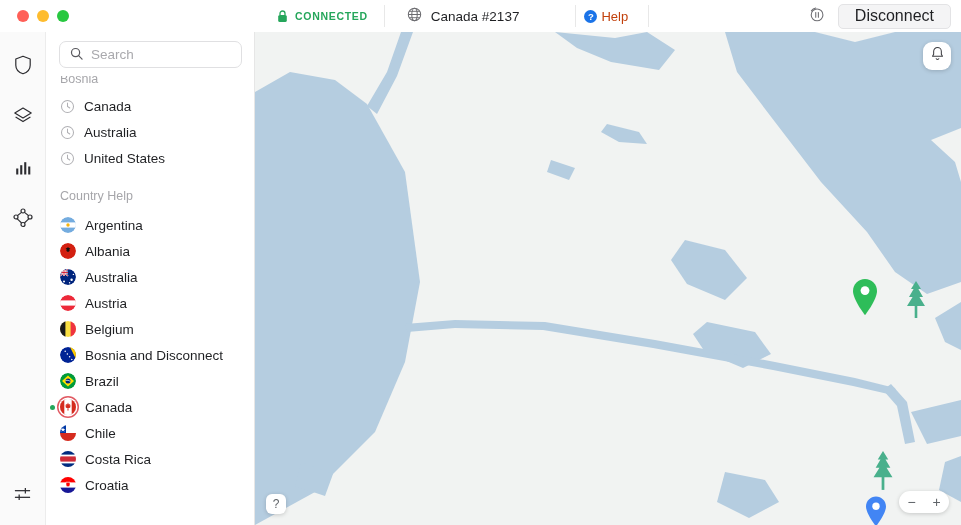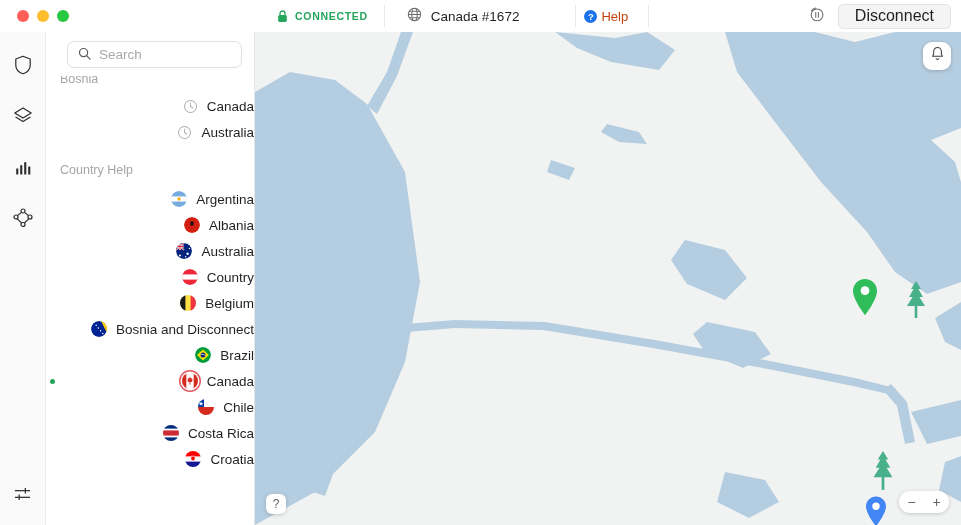--- a/index.html
+++ b/index.html
@@ -154,21 +154,21 @@
   .sidebar {
     width: 209px;
     flex: 0 0 209px;
     background: #ffffff;
     border-right: 1px solid #e6e6e6;
     position: relative;
     overflow: hidden;
   }
   .search-wrap {
     position: absolute;
-    top: 0; left: 12px; right: 0;
+    top: 0; left: 4px; right: 0;
     height: 44px;
     background: #ffffff;
     padding: 9px 12px 0 9px;
     z-index: 10;
   }
   .search-box {
     height: 27px;
     border: 1px solid #e0e0e2;
     border-radius: 7px;
     display: flex;
@@ -201,21 +201,20 @@
   }
   .section-label.country { padding-top: 18px; padding-bottom: 9px; }
 
   .row {
     height: 26px;
     display: flex;
     align-items: center;
     padding-left: 14px;
     gap: 9px;
     position: relative;
-    justify-content: flex-end;
   }
   .row-label {
     font-size: 13.5px;
     color: #1f2023;
     white-space: nowrap;
   }
   .clock-ico { width: 15px; height: 15px; flex: 0 0 15px; }
   .flag {
     width: 16px; height: 16px;
     flex: 0 0 16px;
@@ -312,21 +311,21 @@
       <div class="server-chip">
         <span>
           <svg width="15" height="15" viewBox="0 0 16 16">
             <circle cx="8" cy="8" r="6.6" fill="none" stroke="#6c6c70" stroke-width="1.1"></circle>
             <ellipse cx="8" cy="8" rx="2.9" ry="6.6" fill="none" stroke="#6c6c70" stroke-width="1.1"></ellipse>
             <line x1="1.5" y1="8" x2="14.5" y2="8" stroke="#6c6c70" stroke-width="1.1"></line>
             <line x1="2.4" y1="4.6" x2="13.6" y2="4.6" stroke="#6c6c70" stroke-width="1"></line>
             <line x1="2.4" y1="11.4" x2="13.6" y2="11.4" stroke="#6c6c70" stroke-width="1"></line>
           </svg>
         </span>
-        <span class="server-name">Canada #1672</span>
+        <span class="server-name">Canada #2137</span>
       </div>
 
       <div class="help-chip">
         <span class="help-badge">?</span>
         <span class="help-text">Help</span>
       </div>
 
       <div class="tb-spacer"></div>
 
       <div class="pause-btn">
@@ -424,20 +423,29 @@
         <div class="row">
           <span class="clock-ico">
             <svg width="15" height="15" viewBox="0 0 16 16">
               <circle cx="8" cy="8" r="6.4" fill="none" stroke="#b0b0b4" stroke-width="1.1"></circle>
               <path d="M8 4.4V8l2.4 1.6" fill="none" stroke="#b0b0b4" stroke-width="1.1" stroke-linecap="round"></path>
             </svg>
           </span>
           <span class="row-label">Australia</span>
         </div>
 
+        <div class="row">
+          <span class="clock-ico">
+            <svg width="15" height="15" viewBox="0 0 16 16">
+              <circle cx="8" cy="8" r="6.4" fill="none" stroke="#b0b0b4" stroke-width="1.1"></circle>
+              <path d="M8 4.4V8l2.4 1.6" fill="none" stroke="#b0b0b4" stroke-width="1.1" stroke-linecap="round"></path>
+            </svg>
+          </span>
+          <span class="row-label">United States</span>
+        </div>
 
         <div class="section-label country">Country Help</div>
 
         <div class="row">
           <span class="flag">
             <svg width="16" height="16" viewBox="0 0 16 16">
               <circle cx="8" cy="8" r="8" fill="#74acdf"></circle>
               <rect y="5.4" width="16" height="5.2" fill="#fff"></rect>
               <circle cx="8" cy="8" r="1.7" fill="#f6b40e"></circle>
             </svg>
@@ -473,21 +481,21 @@
           <span class="row-label">Australia</span>
         </div>
 
         <div class="row">
           <span class="flag">
             <svg width="16" height="16" viewBox="0 0 16 16">
               <circle cx="8" cy="8" r="8" fill="#ed2939"></circle>
               <rect y="5.4" width="16" height="5.2" fill="#fff"></rect>
             </svg>
           </span>
-          <span class="row-label">Country</span>
+          <span class="row-label">Austria</span>
         </div>
 
         <div class="row">
           <span class="flag">
             <svg width="16" height="16" viewBox="0 0 16 16">
               <circle cx="8" cy="8" r="8" fill="#fae042"></circle>
               <path d="M0 0h5.4v16H0z" fill="#1a1a1a"></path>
               <path d="M10.6 0H16v16h-5.4z" fill="#ef3340"></path>
             </svg>
           </span>

